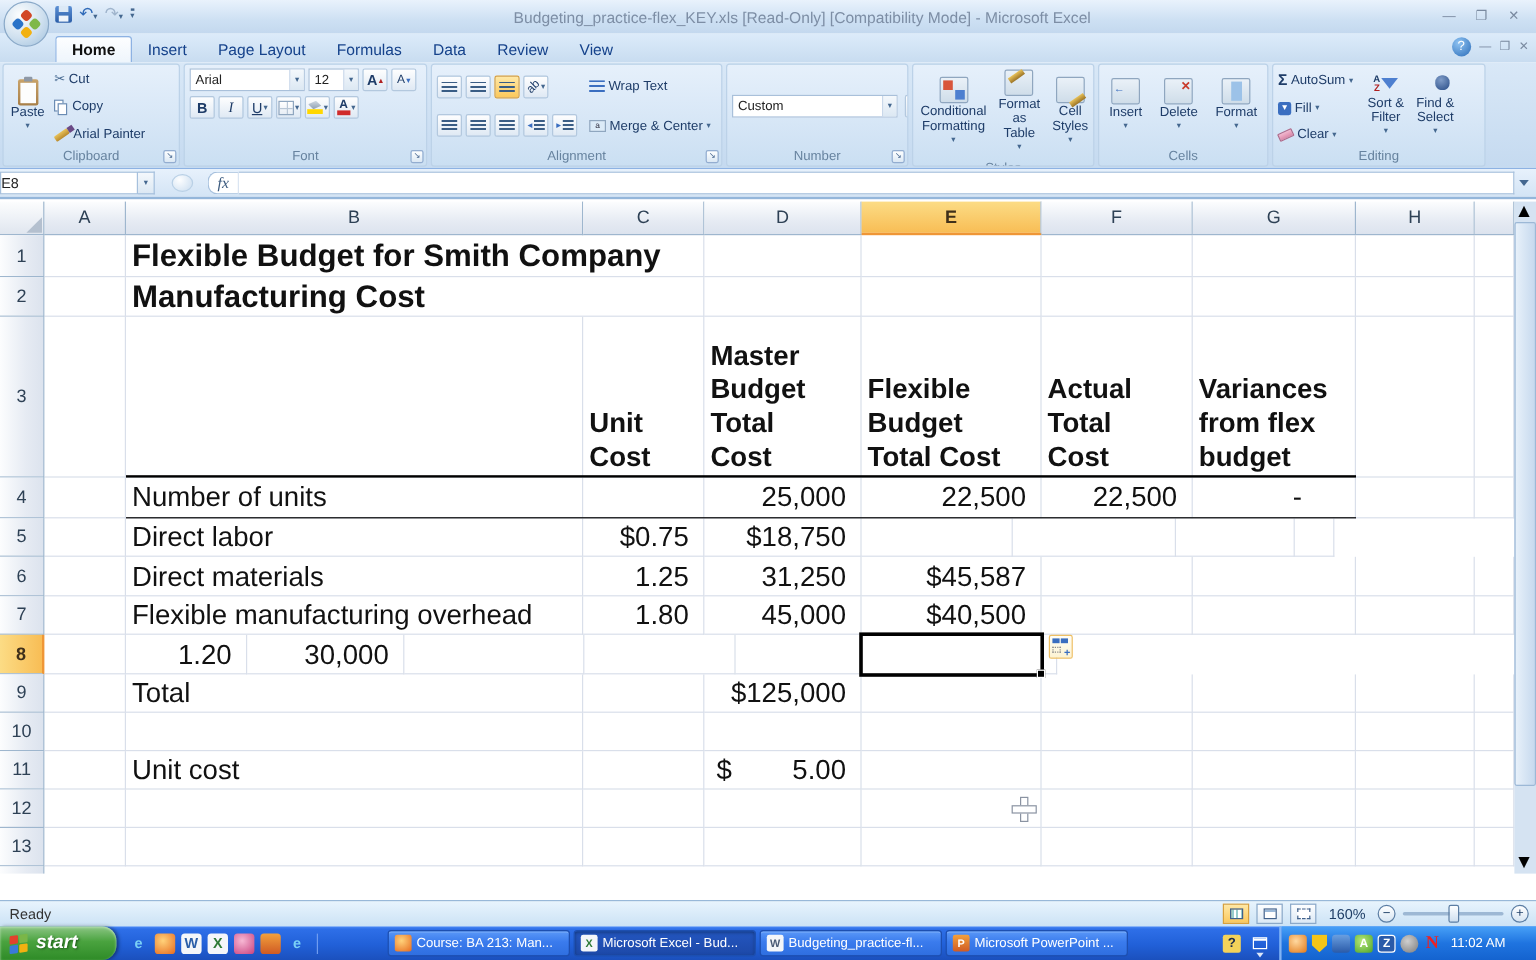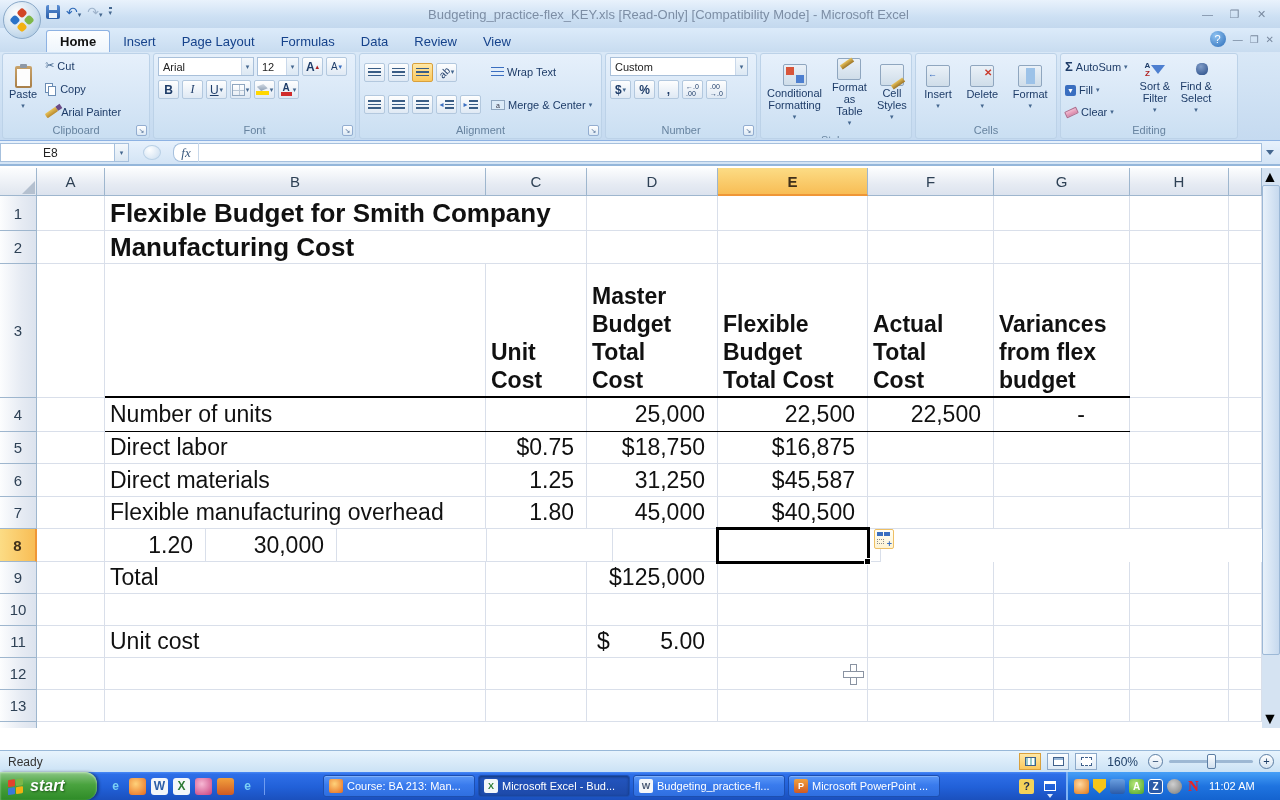--- a/index.html
+++ b/index.html
@@ -73,21 +73,21 @@
 .funnel{width:0;height:0;border-left:7px solid transparent;border-right:7px solid transparent;border-top:9px solid #4d7fd0}
 .tinytxt{font-size:7px;line-height:7px;white-space:pre-line;color:#1e3c68}
 .sumg{color:#1e3c68;font-size:13px;font-weight:bold}
 .fillic{width:11px;height:11px;background:#3a6ec0;border-radius:2px;color:#fff;font-size:7px;text-align:center;line-height:11px}
 .eraser{width:13px;height:7px;background:linear-gradient(#f3b9d0,#d987a8);transform:rotate(-25deg);border-radius:1px;border:1px solid #b06a8a}
 .wrapic{width:13px;height:10px;background:repeating-linear-gradient(180deg,#3a6ec0 0 1.5px,transparent 1.5px 4px)}
 .mergeic{width:14px;height:10px;border:1px solid #8fa6bf;background:#dcebf8;font-size:7px;color:#334;text-align:center;line-height:9px}
 .orient{font-size:10px;color:#1e3c68;transform:rotate(-45deg);display:inline-block}
 
 .fbar{position:absolute;left:0;top:141px;width:1280px;height:25px;background:linear-gradient(#e7f1fc,#d3e4f5);border-bottom:2px solid #94b6da;display:flex;align-items:center;padding:2px 0}
-.namebox{width:115px;height:19px;background:#fff;border:1px solid #a6c0dd;display:flex;align-items:center;font-size:12px;color:#222;padding-left:42px}
+.namebox{width:115px;height:19px;background:#fff;border:1px solid #a6c0dd;display:flex;align-items:center;font-size:12px;color:#222;}
 .nbdd{width:14px;height:19px;border:1px solid #a6c0dd;border-left:none;background:linear-gradient(#f4f8fc,#dce8f3);font-size:7px;color:#44678f;text-align:center;line-height:18px}
 .fpill{width:18px;height:15px;border-radius:50%;background:radial-gradient(circle at 35% 30%,#fdfeff,#c9dcef);margin:0 12px 0 14px;border:1px solid #b9d0e6}
 .fxbtn{width:26px;height:19px;background:#fff;border:1px solid #a6c0dd;border-right:1px solid #c8d8ea;border-radius:8px 0 0 8px;font-family:"Liberation Serif",serif;font-style:italic;font-size:13px;color:#3b5a7e;text-align:center;line-height:17px}
 .finput{flex:1;height:19px;background:#fff;border:1px solid #a6c0dd;border-left:none;font-size:12px;color:#222;padding-left:6px}
 .fexp{width:16px;height:19px;margin-right:2px;display:flex;align-items:center;justify-content:center}
 .fexp i{width:0;height:0;border-left:4px solid transparent;border-right:4px solid transparent;border-top:5px solid #44678f}
 
 .sheet{position:absolute;left:0;top:168px;width:1280px;height:560px;background:#fff}
 .colheads{display:flex;height:28px}
 .corner{width:37px;background:linear-gradient(#fcfdfe,#e0e6ef);border-right:1px solid #9eb6ce;border-bottom:1px solid #9eb6ce;position:relative}
@@ -343,21 +343,21 @@
               <span class="mergeic">a</span>
               <span>Merge &amp; Center</span>
               <span class="chev">▾</span>
             </div>
         </div>
       </div>
       <div class="glabel"><span>Alignment</span><span class="launch">↘</span></div>
     </div>
 
     <div class="group" style="width:152px">
-      <div class="gbody" style="flex-direction:column">
+      <div class="gbody" style="flex-direction:row">
         <div class="rrow">
             <div class="combo" style="width:138px">
               <span>Custom</span>
               <span class="dd">▾</span>
             </div>
           </div>
         <div class="rrow">
           <div class="sq">
               <b>$</b>
               <span class="chev">▾</span>
@@ -550,21 +550,20 @@
           <div class="c wG num b gdash">-</div>
           <div class="c wH"></div>
           <div class="c wX"></div>
         </div>
       <div class="gr" style="height:32px">
           <div class="rh">5</div>
           <div class="c wA"></div>
           <div class="c wB lbl">Direct labor</div>
           <div class="c wC num">$0.75</div>
           <div class="c wD num">$18,750</div>
-          <div class="c wE num">$16,875</div>
           <div class="c wF"></div>
           <div class="c wG"></div>
           <div class="c wH"></div>
           <div class="c wX"></div>
         </div>
       <div class="gr" style="height:33px">
           <div class="rh">6</div>
           <div class="c wA"></div>
           <div class="c wB lbl">Direct materials</div>
           <div class="c wC num">1.25</div>

